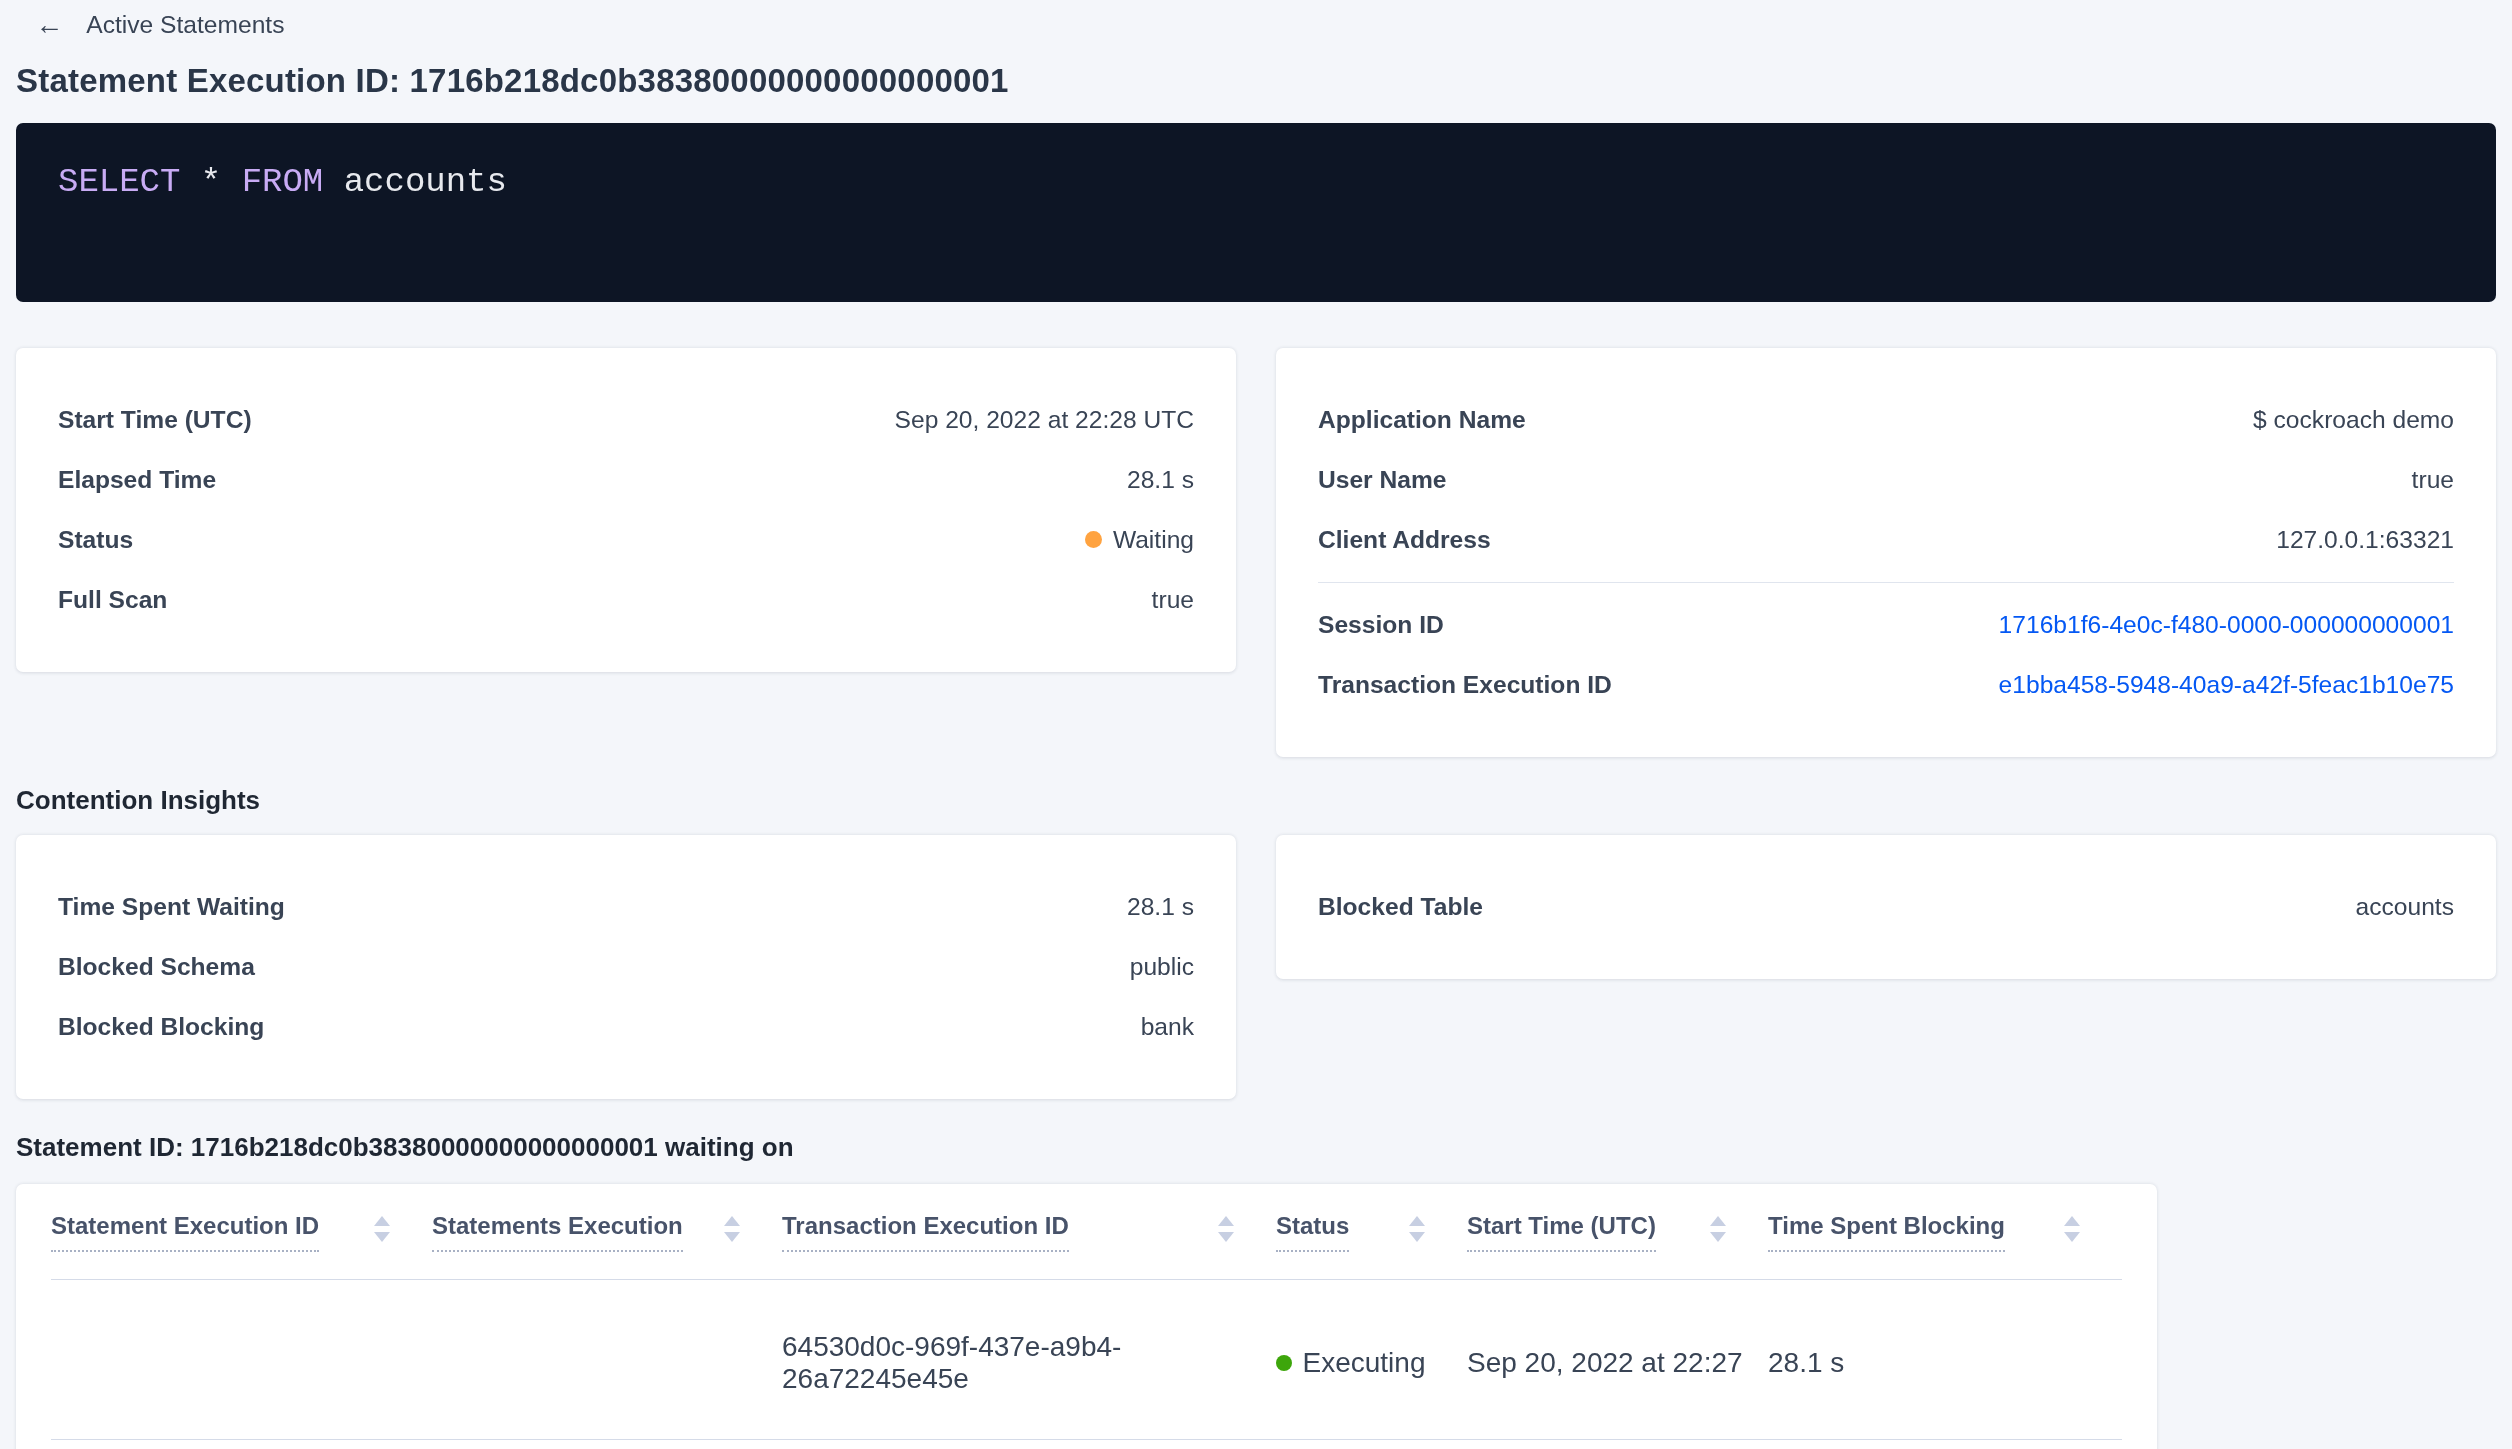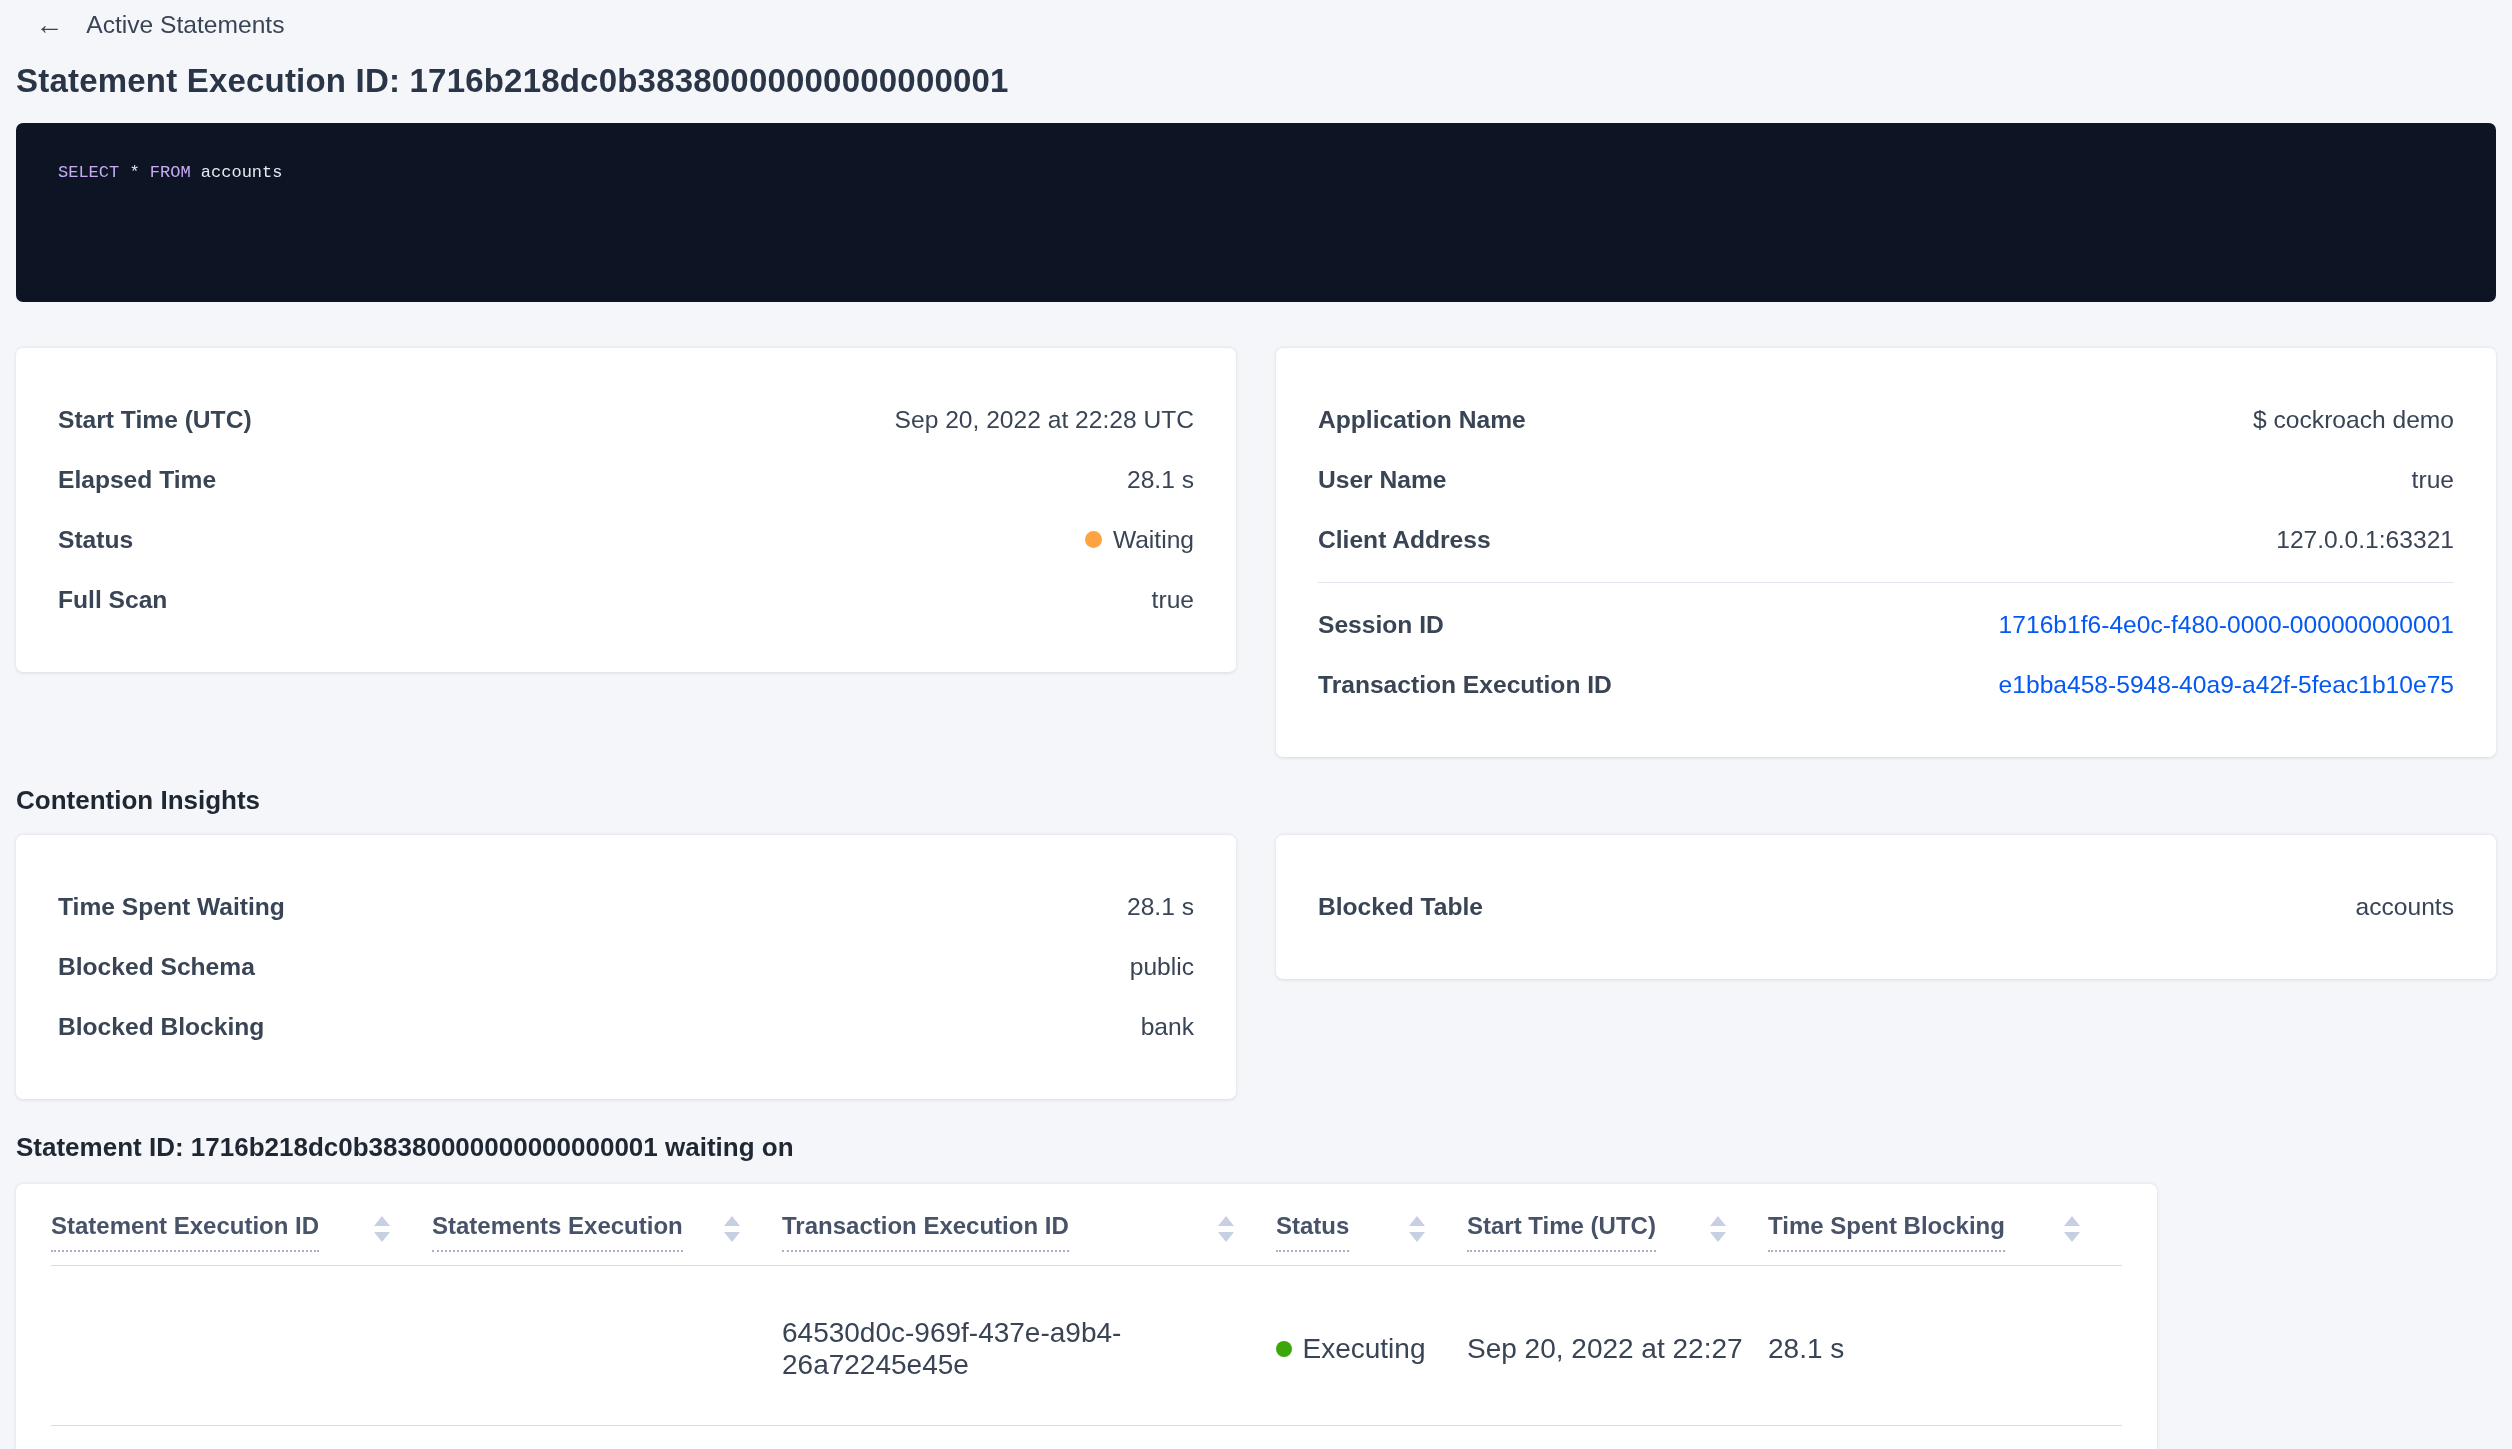--- a/index.html
+++ b/index.html
@@ -38,21 +38,21 @@
   }
 
   
   .sql-box {
     margin-top: 23px;
     height: 179px;
     background: #0d1525;
     border-radius: 7px;
     padding: 40px 42px;
     font-family: "Liberation Mono", "DejaVu Sans Mono", monospace;
-    font-size: 17px;
+    font-size: 34px;
     color: #e7e9ee;
     white-space: pre;
   }
   .sql-keyword { color: #c8abf4; }
 
   
   .cards-row {
     display: grid;
     grid-template-columns: 1fr 1fr;
     gap: 40px;
@@ -101,21 +101,21 @@
     border-radius: 7px;
     box-shadow: 0 0.9px 3.5px rgba(36, 49, 70, 0.14);
     padding: 0 35px 33px 35px;
   }
   table { width: 100%; border-collapse: collapse; table-layout: fixed; }
   th {
     text-align: left;
     font-size: 24px;
     font-weight: 700;
     color: #48536a;
-    padding: 28px 0 13px 0;
+    padding: 28px 0 27px 0;
     border-bottom: 0.9px solid #d5dbe8;
     cursor: pointer;
   }
   .th-inner { display: flex; align-items: flex-start; }
   .th-label { border-bottom: 2.6px dotted #a8b1c4; padding-bottom: 9.7px; }
   .sort-icon {
     margin-left: auto;
     margin-right: 42px;
     display: inline-flex;
     flex-direction: column;

